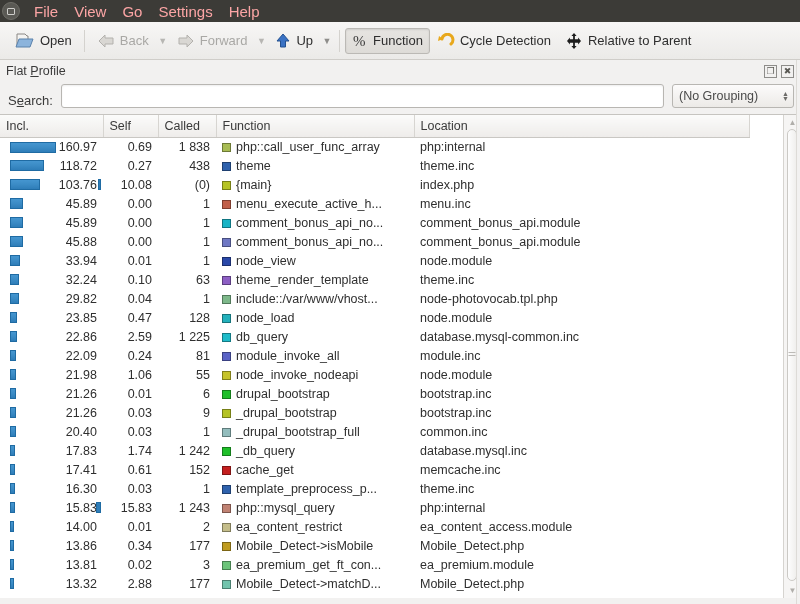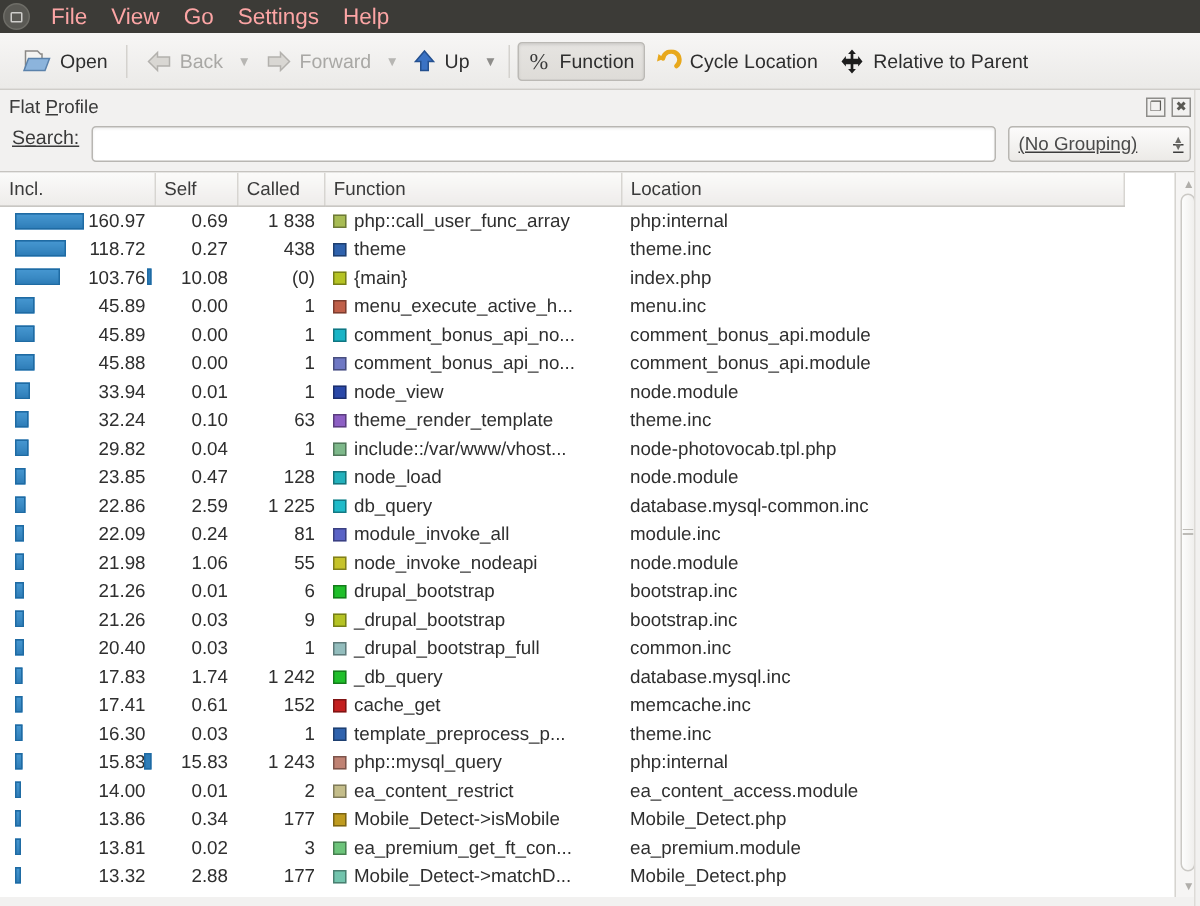--- a/index.html
+++ b/index.html
@@ -97,25 +97,24 @@
     margin-left: 4px;
     border: 1px solid #8e8d8a;
     color: #5a5954;
     display:flex; align-items:center; justify-content:center;
     font-size: 9px; line-height: 1;
     background: #f2f1f0;
   }
 
   
   .searchrow {
-    display: flex; align-items: flex-start;
+    display: flex; align-items: flex-end;
     padding: 2px 6px 6px 8px;
     gap: 8px;
     background: #f2f1f0;
-    text-decoration: underline;
   }
   .searchrow .lbl { font-size: 13px; color:#3a3a3a; }
   .searchbox {
     flex: 1;
     height: 24px;
     background: #ffffff;
     border: 1px solid #b8b6b2;
     border-radius: 3px;
     box-shadow: inset 0 1px 2px rgba(0,0,0,.07);
     padding: 0 5px;
@@ -293,21 +292,21 @@
     <span>Function</span>
   </div>
 
   <div class="tb-item">
     <span class="ic">
       <svg width="18" height="16" viewBox="0 0 18 16">
         <path d="M14 11a5.5 5.5 0 1 0-9-5" fill="none" stroke="#e8a81c" stroke-width="3" stroke-linecap="round"></path>
         <path d="M2 3l4 3-5 2z" fill="#e8a81c"></path>
       </svg>
     </span>
-    <span>Cycle Location</span>
+    <span>Cycle Detection</span>
   </div>
 
   <div class="tb-item">
     <span class="ic">
       <svg width="18" height="18" viewBox="0 0 18 18">
         <path d="M9 1l2.6 3H9.9v3.2h3.2V5.4L16 9l-2.9 3.4V10.8H9.9V14h1.7L9 17l-2.6-3h1.7v-3.2H4.9v1.6L2 9l2.9-3.6v1.8h3.2V4H6.4z" fill="#1d1d1d"></path>
       </svg>
     </span>
     <span>Relative to Parent</span>
   </div>

